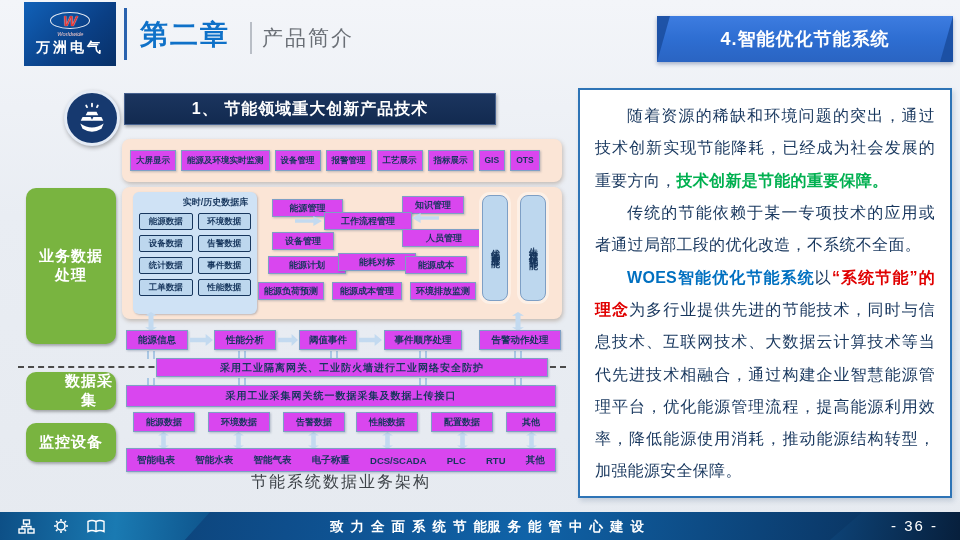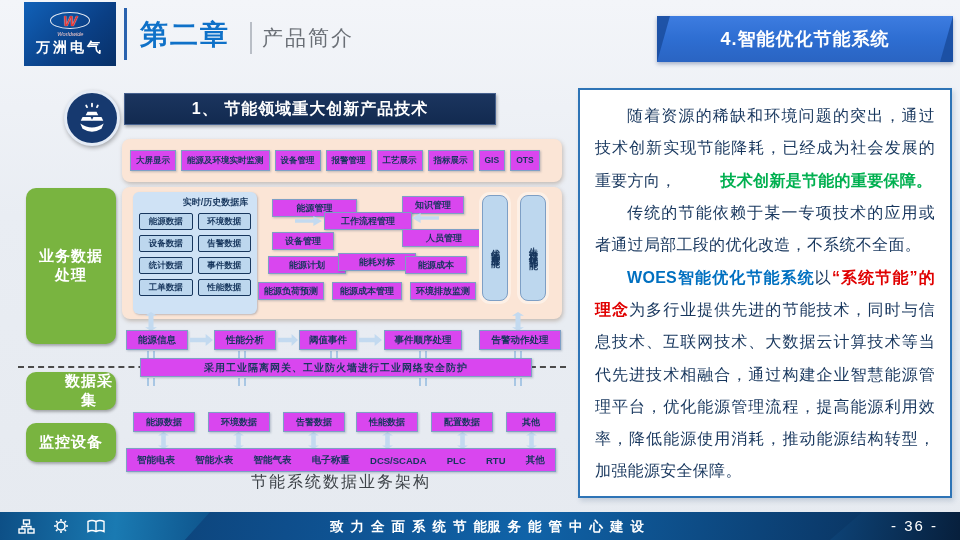--- a/index.html
+++ b/index.html
@@ -123,21 +123,21 @@
     clip-path:polygon(100% 32%,32% 32%,32% 0,0 50%,32% 100%,32% 68%,100% 68%); }
 
   
   .panel {
     left:578px; top:88px; width:374px; height:410px;
     background:#fff; border:2.5px solid #2e74b6;
     padding:10px 15px 0 15px; box-shadow:2px 3px 5px rgba(40,70,110,.18);
   }
   .panel p { font-size:16px; line-height:2.02; text-align:justify;
     text-indent:2em; color:#17365d; letter-spacing:.3px; }
-  .hl-green { color:#00b050; font-weight:bold;margin-left:44px; }
+  .hl-green { color:#00b050; font-weight:bold; }
   .hl-blue  { color:#0070c0; font-weight:bold; }
   .hl-red   { color:#e00000; font-weight:bold; }
 
   
   .footer {
     left:0; top:512px; width:960px; height:28px;
     background:linear-gradient(100deg,#0c3764 0%,#0e4e8c 30%,#1063a8 55%,#0b3c6e 85%,#082b50 100%);
     display:flex; align-items:center; color:#fff; z-index:3;
   }
   .footer::before { content:""; position:absolute; left:0; top:0; height:28px; width:210px;
@@ -210,21 +210,21 @@
         <div class="db-box">环境数据</div>
         <div class="db-box">设备数据</div>
         <div class="db-box">告警数据</div>
         <div class="db-box">统计数据</div>
         <div class="db-box">事件数据</div>
         <div class="db-box">工单数据</div>
         <div class="db-box">性能数据</div>
       </div>
     </div>
 
-    <div class="bluebox app" style="left:150px;top:12px;width:85px;">能源管理</div>
+    <div class="bluebox app" style="left:150px;top:12px;width:71px;">能源管理</div>
     <div class="bluebox app" style="left:280px;top:9px;width:62px;">知识管理</div>
     <div class="harr" style="position:absolute;left:173px;top:29px;width:27px;height:10px;"></div>
     <div class="bluebox app" style="left:202px;top:25px;width:88px;">工作流程管理</div>
     <div class="harl" style="position:absolute;left:290px;top:26px;width:27px;height:10px;"></div>
     <div class="bluebox app" style="left:150px;top:45px;width:62px;">设备管理</div>
     <div class="bluebox app" style="left:280px;top:42px;width:84px;">人员管理</div>
     <div class="bluebox app" style="left:146px;top:69px;width:78px;">能源计划</div>
     <div class="bluebox app" style="left:216px;top:66px;width:78px;">能耗对标</div>
     <div class="bluebox app" style="left:283px;top:69px;width:62px;">能源成本</div>
     <div class="bluebox app" style="left:136px;top:95px;width:66px;">能源负荷预测</div>
@@ -255,21 +255,22 @@
 
   <div class="abs bluebox proc-box" style="left:126px;top:330px;width:62px;">能源信息</div>
   <div class="abs harr" style="left:190px;top:334px;width:23px;height:12px;"></div>
   <div class="abs bluebox proc-box" style="left:214px;top:330px;width:62px;">性能分析</div>
   <div class="abs harr" style="left:278px;top:334px;width:20px;height:12px;"></div>
   <div class="abs bluebox proc-box" style="left:299px;top:330px;width:58px;">阈值事件</div>
   <div class="abs harr" style="left:359px;top:334px;width:23px;height:12px;"></div>
   <div class="abs bluebox proc-box" style="left:384px;top:330px;width:78px;">事件顺序处理</div>
   <div class="abs bluebox proc-box" style="left:479px;top:330px;width:82px;">告警动作处理</div>
 
-  <div class="abs bluebox bar" style="left:140px;top:358px;width:392px;height:19px;">采用工业隔离网关、工业防火墙进行工业网络安全防护</div>
+  <div class="abs bluebox bar" style="left:156px;top:358px;width:392px;height:19px;">采用工业隔离网关、工业防火墙进行工业网络安全防护</div>
+  <div class="abs bluebox bar" style="left:126px;top:385px;width:430px;height:22px;">采用工业采集网关统一数据采集及数据上传接口</div>
 
   <div class="abs bluebox coll-box" style="left:133px;top:412px;width:62px;">能源数据</div>
   <div class="abs bluebox coll-box" style="left:208px;top:412px;width:62px;">环境数据</div>
   <div class="abs bluebox coll-box" style="left:283px;top:412px;width:62px;">告警数据</div>
   <div class="abs bluebox coll-box" style="left:356px;top:412px;width:62px;">性能数据</div>
   <div class="abs bluebox coll-box" style="left:431px;top:412px;width:62px;">配置数据</div>
   <div class="abs bluebox coll-box" style="left:506px;top:412px;width:50px;">其他</div>
 
   <div class="abs bluebox dev-bar">
     <span>智能电表</span>

